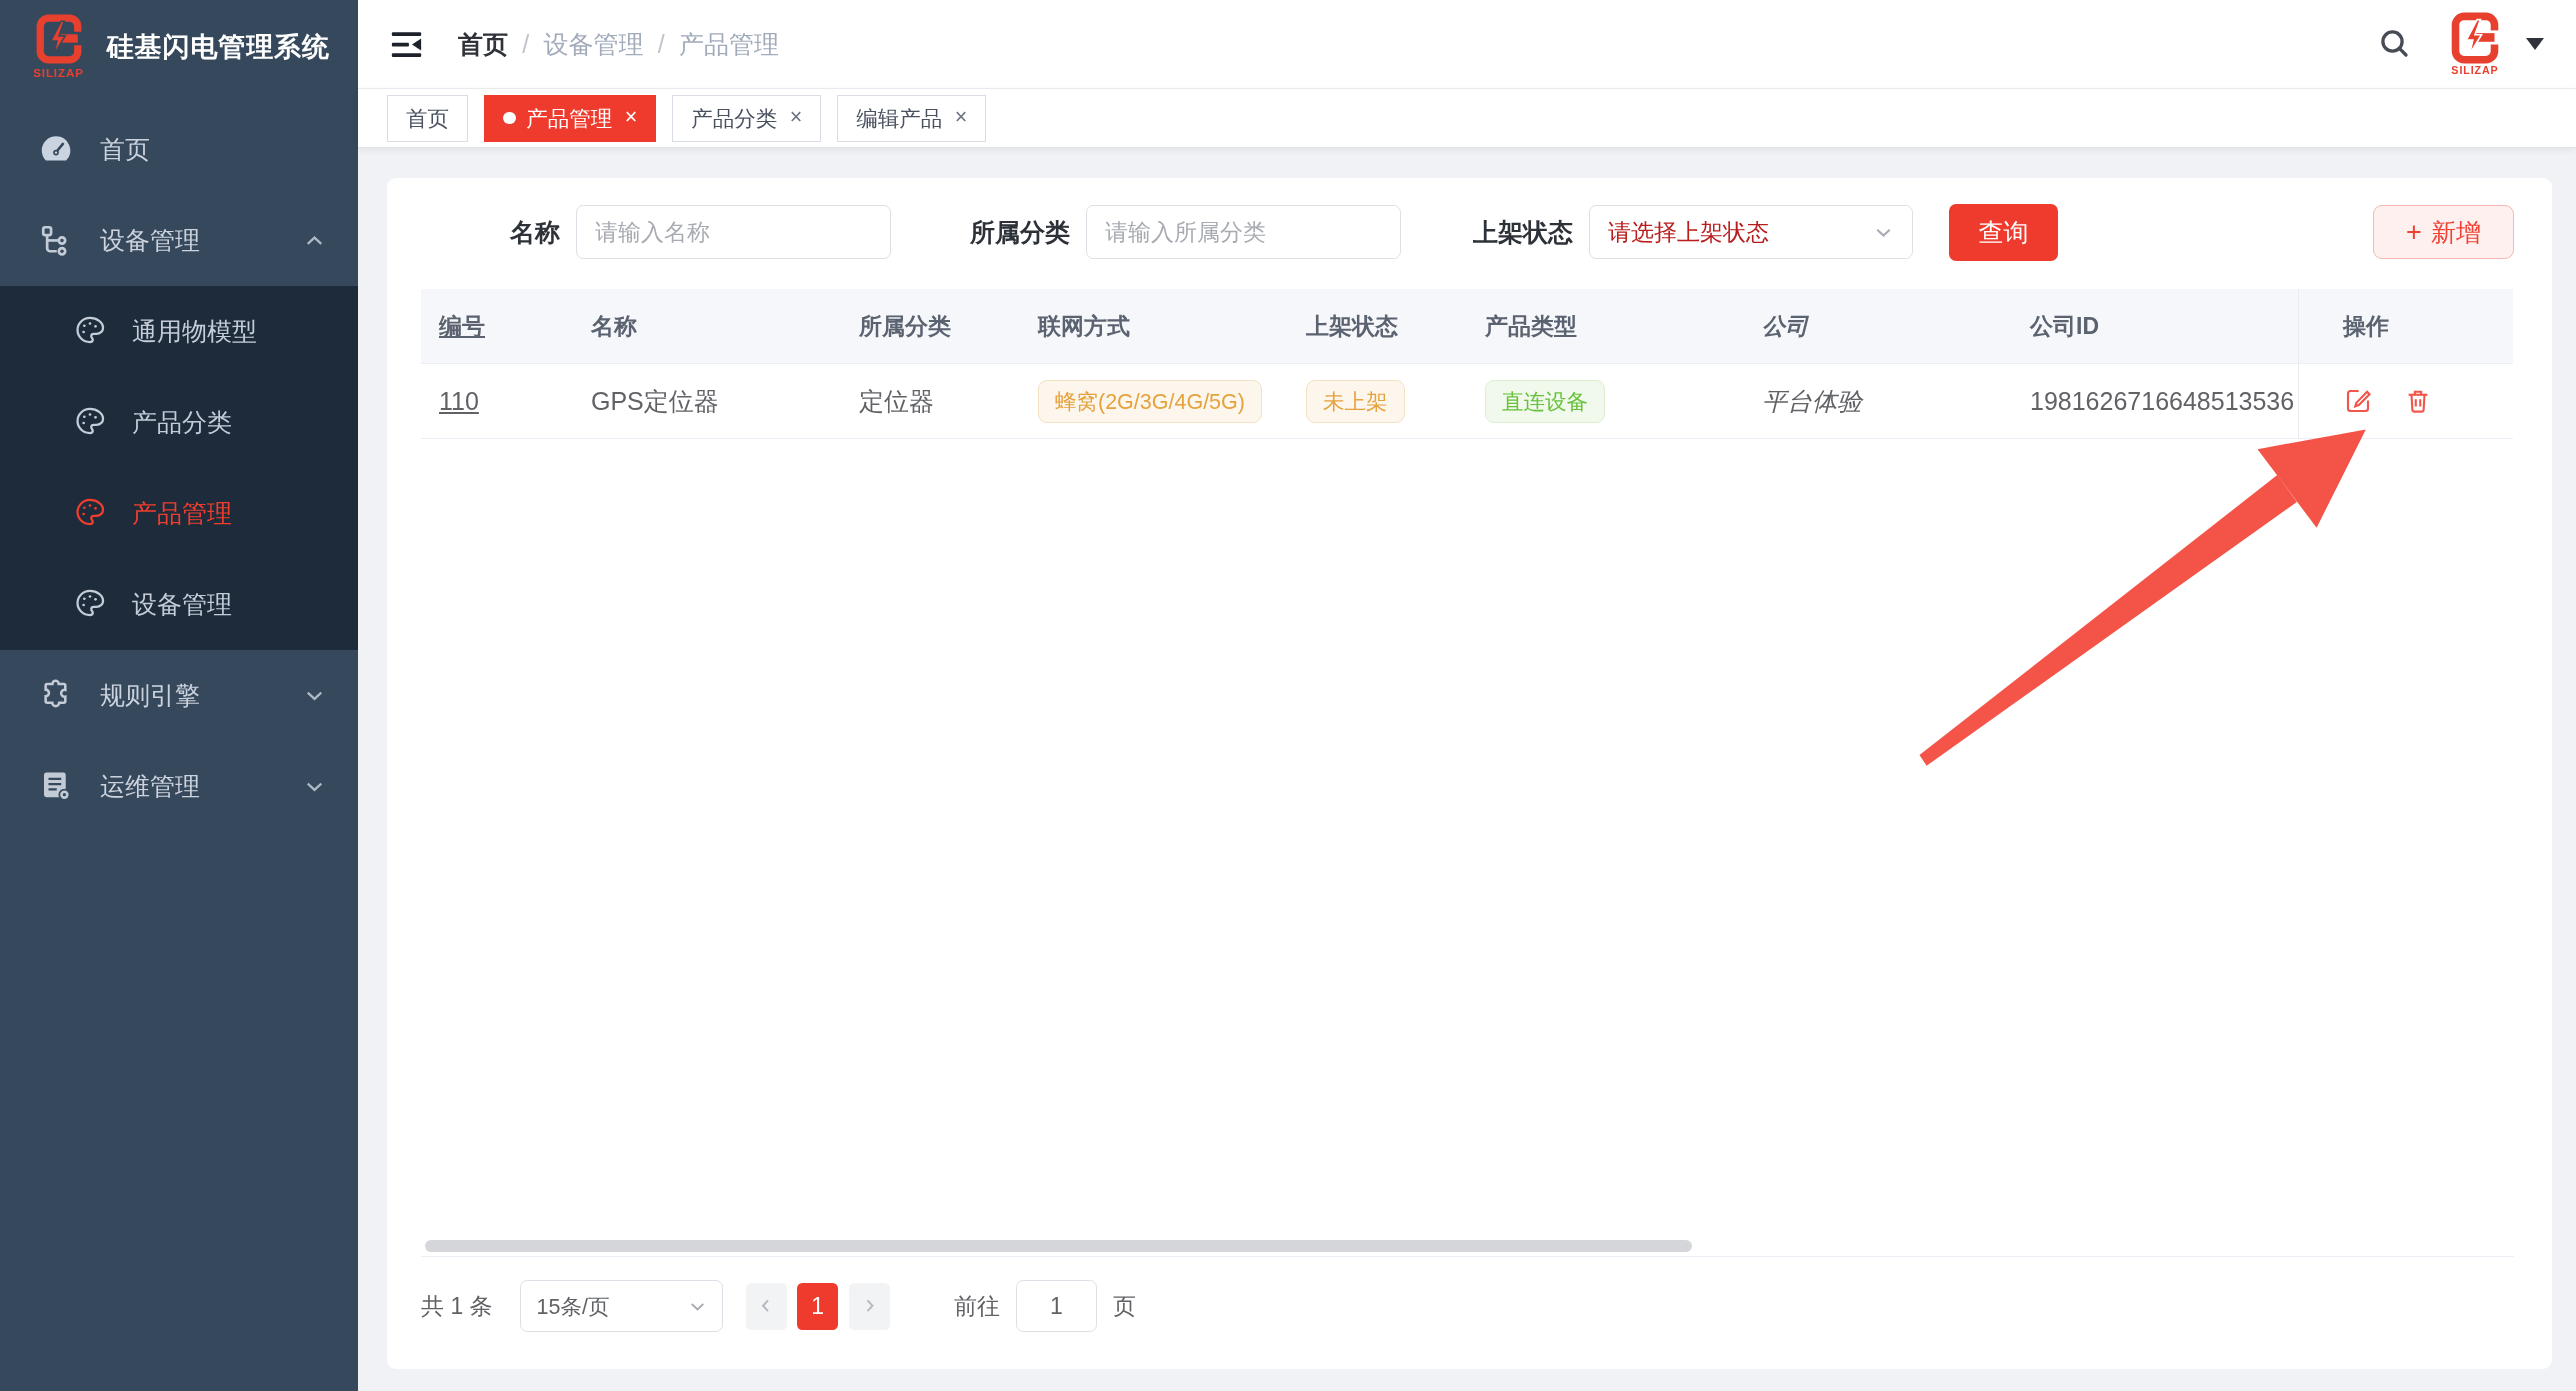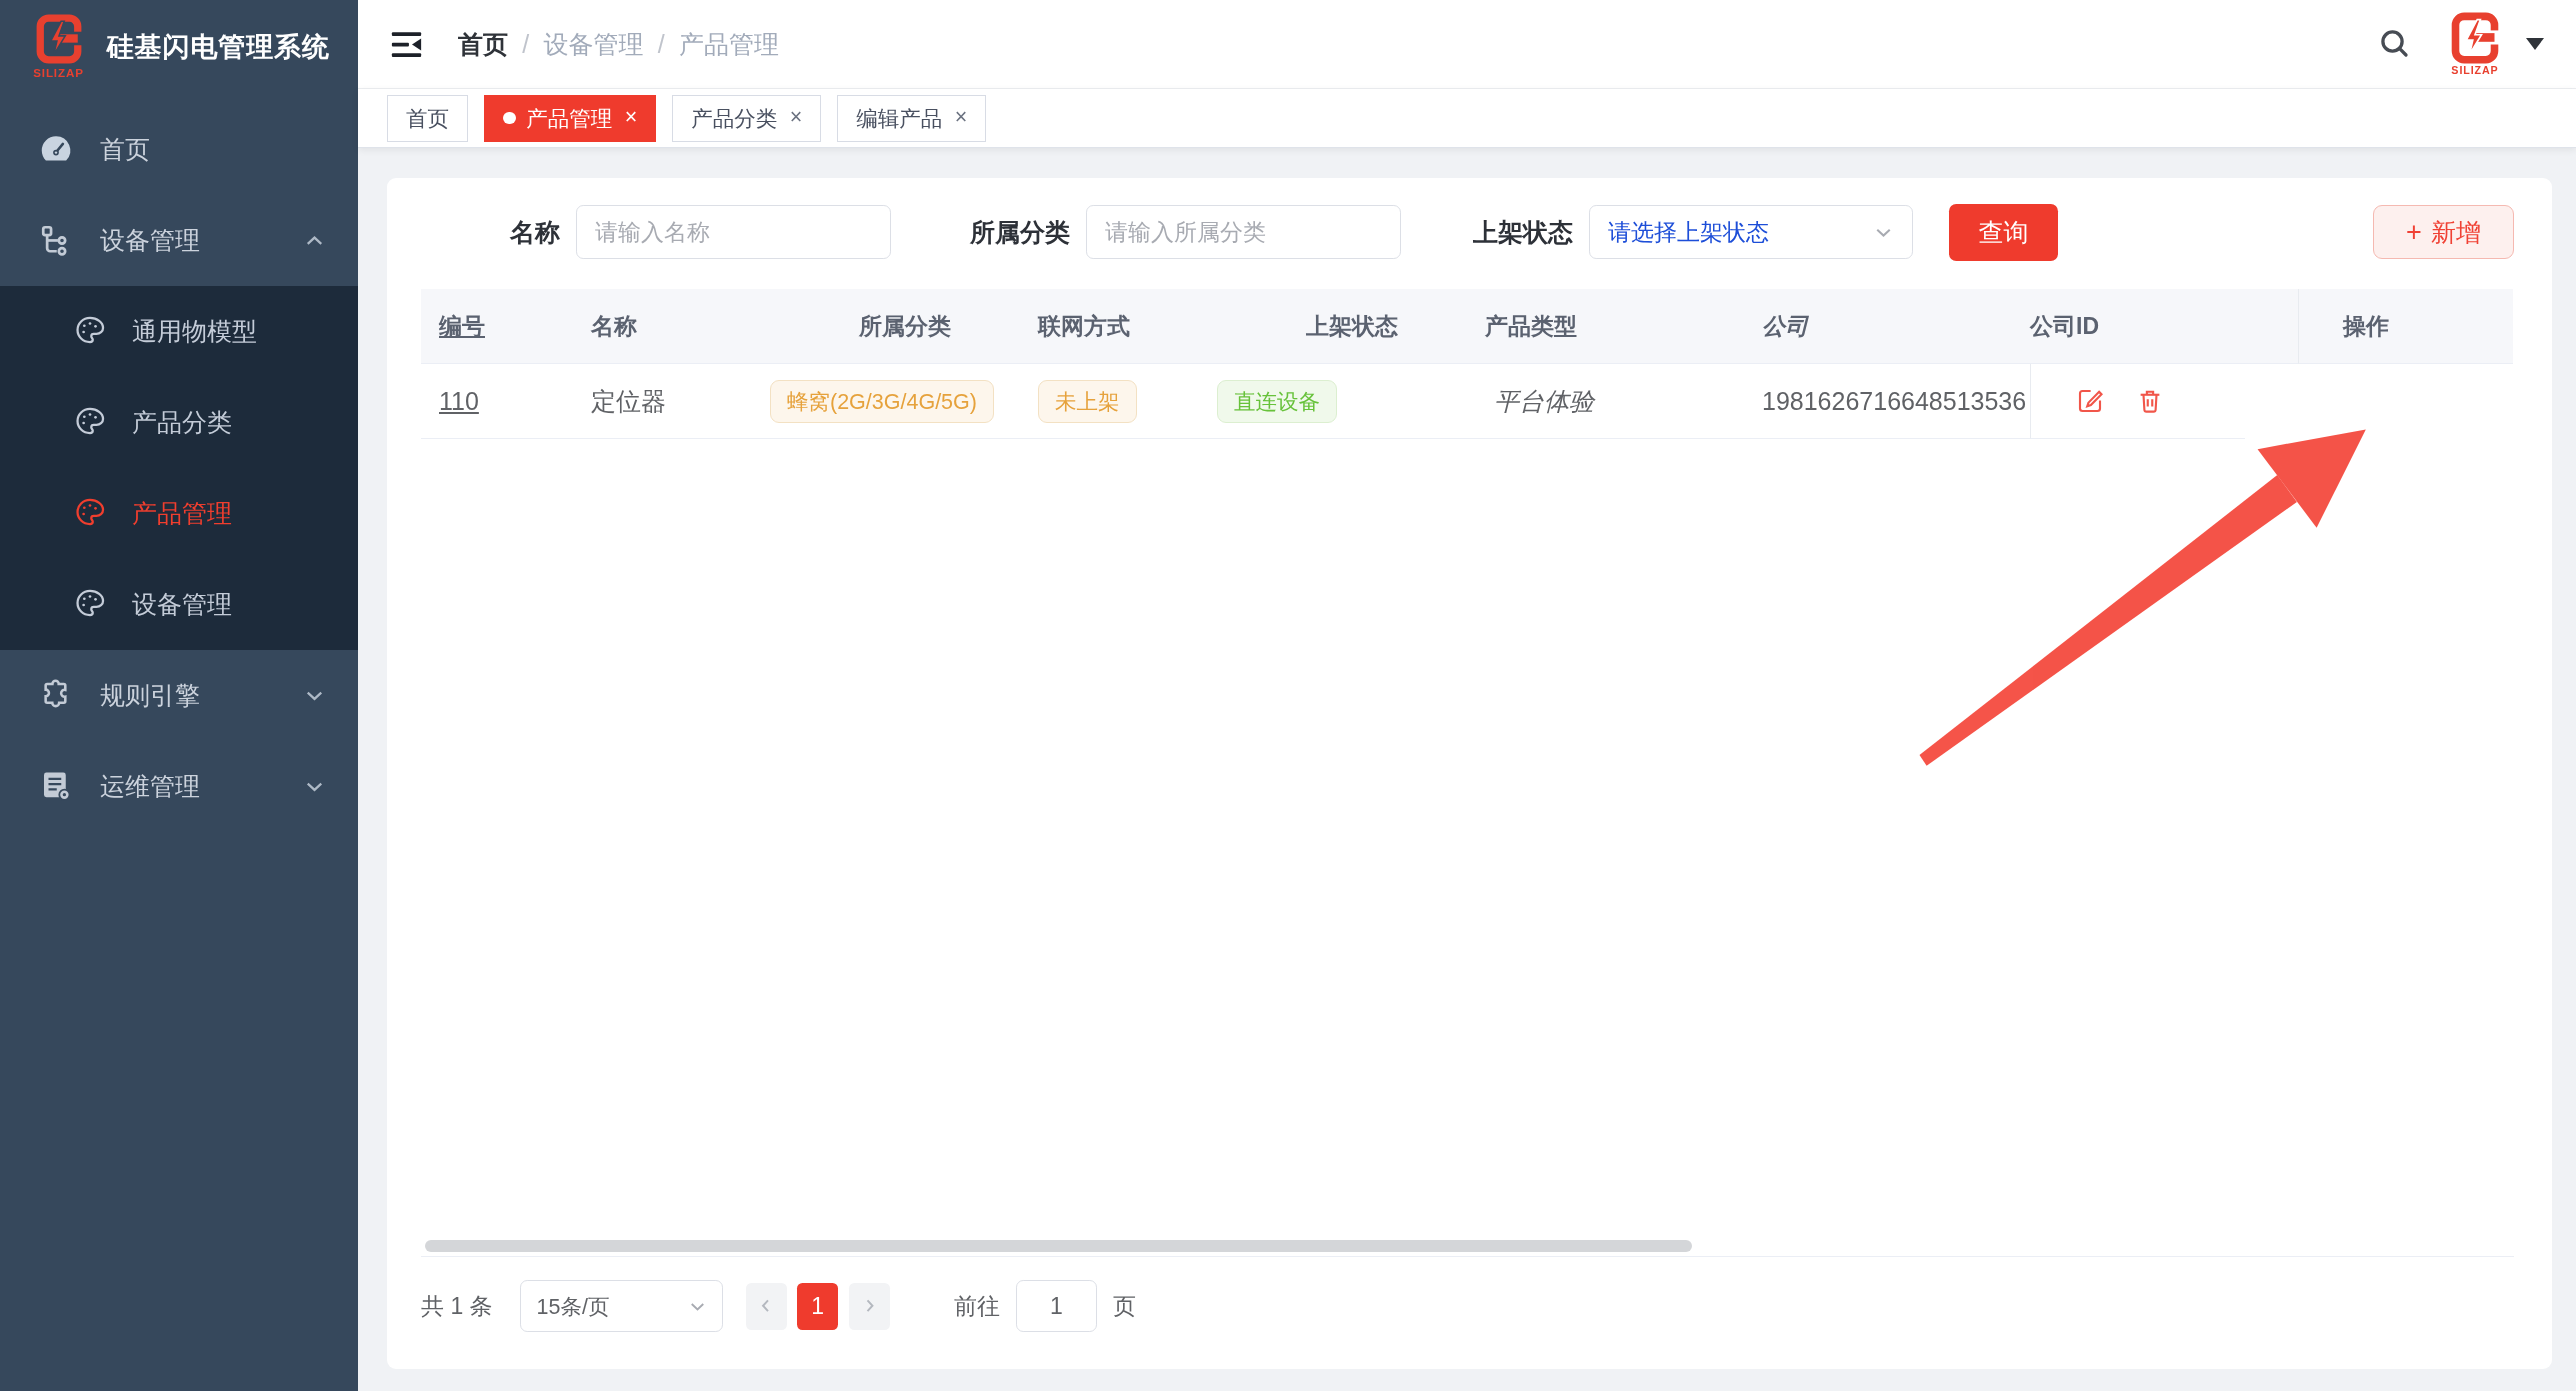--- a/index.html
+++ b/index.html
@@ -61,21 +61,21 @@
 
   
   .filter-row { margin-top:27px; height:54px; display:flex; align-items:center; }
   .f-label { font-size:25px; font-weight:600; color:#2d3138; margin-right:16px; }
   .f-input { width:315px; height:54px; border:0.9px solid #dcdfe6; border-radius:7.2px; padding:0 18px; font-size:23px;
     color:#303133; background:#fff; outline:none; font-family:inherit; }
   .f-input::placeholder { color:#a8abb2; }
   .grp2 { margin-left:79px; } .grp3 { margin-left:72px; }
   .f-select { width:324px; height:54px; border:0.9px solid #dcdfe6; border-radius:7.2px; display:flex; align-items:center;
     padding:0 16px 0 18px; cursor:pointer; background:#fff; }
-  .f-select .ph { flex:1; font-size:23px; color:#1d4ed8; }
+  .f-select .ph { flex:1; font-size:23px; color:#b91c1c; }
   .f-select svg { width:25px; height:25px; }
   .btn-search { margin-left:36px; width:109px; height:57px; background:#ef3b2d; color:#fff; font-size:25px; border:none;
     border-radius:7.2px; cursor:pointer; font-family:inherit; }
   .btn-add { margin-left:auto; width:141px; height:54px; background:#fdf0ee; border:0.9px solid #f5b9b1; color:#f04134;
     font-size:25px; border-radius:9px; cursor:pointer; display:flex; align-items:center; justify-content:center; gap:9px; font-family:inherit; }
   .plus { font-size:27px; line-height:1; }
 
   
   .table { margin-top:30px; }
   .t-row { display:flex; }
@@ -338,20 +338,21 @@
             <div class="t-cell c3">所属分类</div>
             <div class="t-cell c4">联网方式</div>
             <div class="t-cell c5">上架状态</div>
             <div class="t-cell c6">产品类型</div>
             <div class="t-cell c7">公司</div>
             <div class="t-cell c8">公司ID</div>
             <div class="t-cell c9">操作</div>
           </div>
           <div class="t-row">
             <div class="t-cell c1">110</div>
+            <div class="t-cell c2">GPS定位器</div>
             <div class="t-cell c3">定位器</div>
             <div class="t-cell c4">
               <span class="tag warn">蜂窝(2G/3G/4G/5G)</span>
             </div>
             <div class="t-cell c5">
               <span class="tag warn">未上架</span>
             </div>
             <div class="t-cell c6">
               <span class="tag succ">直连设备</span>
             </div>

